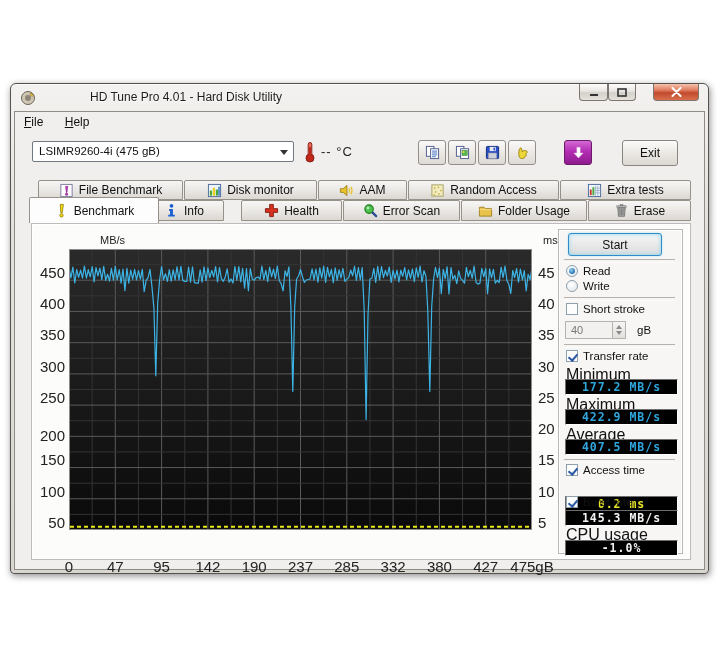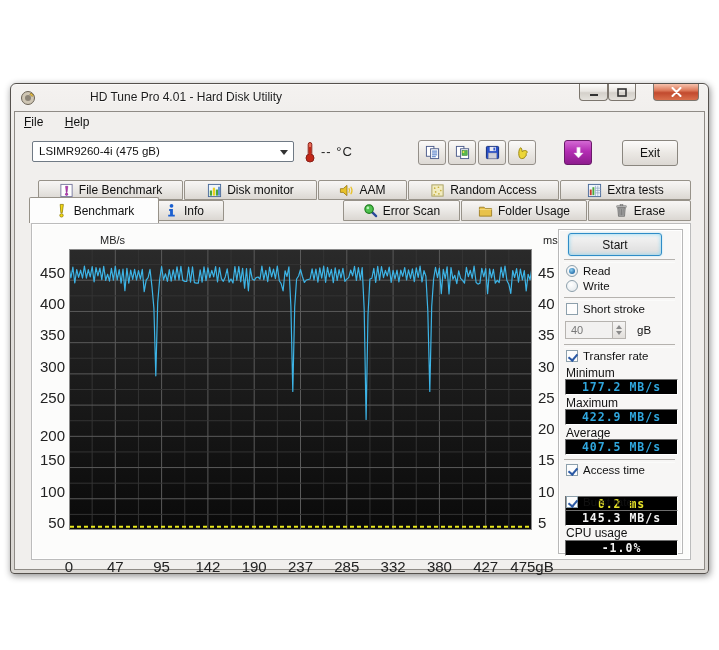--- a/index.html
+++ b/index.html
@@ -75,21 +75,21 @@
     border-right:2px solid #2c5aa5;border-bottom:2px solid #2c5aa5;transform:rotate(40deg);}
   .spinbox{position:absolute;left:6px;width:48px;height:18px;background:#f2f1f0;border:1px solid #b6b3af;
     box-sizing:border-box;font-size:11px;color:#777;padding:2px 0 0 5px;}
   .spinner{position:absolute;left:53px;width:14px;height:18px;border:1px solid #b6b3af;box-sizing:border-box;
     background:linear-gradient(180deg,#f6f5f4,#e2dfdb);}
   .spinner .up,.spinner .dn{position:absolute;left:3px;width:0;height:0;
     border-left:3px solid transparent;border-right:3px solid transparent;}
   .spinner .up{top:3px;border-bottom:4px solid #8a8a8a;}
   .spinner .dn{bottom:3px;border-top:4px solid #8a8a8a;}
   .unit{position:absolute;left:78px;font-size:11.5px;color:#111;}
-  .plabel{position:absolute;left:7px;font-size:12px;color:#111;}
+  .plabel{position:absolute;left:7px;font-size:16px;color:#111;}
   .valbox{position:absolute;left:6px;width:111px;height:14px;background:#000;
     border:1px solid;border-color:#6e6e6e #ffffff #ffffff #6e6e6e;box-sizing:content-box;
     font-size:11.5px;font-weight:bold;letter-spacing:1px;text-align:center;line-height:14px;
     font-family:"DejaVu Sans Mono", monospace;}
   .valbox.cyan{color:#2fa6dd;} .valbox.yellow{color:#e8e42a;} .valbox.white{color:#f2f2f2;}
 </style>
 </head>
 <body>
 
 <div id="stage">
@@ -227,20 +227,26 @@
         <circle cx="8" cy="13.2" r="1.8" fill="#f5d812" stroke="#8a7a00" stroke-width="0.8"></circle>
       </svg>
       <span>Benchmark</span>
     </div>
     <div class="tab r2" style="left:133px;width:80px">
       <svg class="ticon" viewBox="0 0 16 16">
         <circle cx="8" cy="3" r="2" fill="#1a5fd0"></circle>
         <path d="M5.5 6.5h4v6h2v2h-7v-2h2v-4h-1z" fill="#1a5fd0"></path>
       </svg>
       <span>Info</span>
+    </div>
+    <div class="tab r2" style="left:230px;width:101px">
+      <svg class="ticon" viewBox="0 0 16 16">
+        <path d="M6 1.5h4v4.5h4.5v4H10v4.5H6V10H1.5V6H6z" fill="#d83020" stroke="#7a1408" stroke-width="0.9"></path>
+      </svg>
+      <span>Health</span>
     </div>
     <div class="tab r2" style="left:332px;width:117px">
       <svg class="ticon" viewBox="0 0 16 16">
         <line x1="10" y1="10" x2="14" y2="14" stroke="#2a4a9a" stroke-width="2.4" stroke-linecap="round"></line>
         <circle cx="6.5" cy="6.5" r="4.5" fill="#4ec24e" stroke="#1a7a1a" stroke-width="1.2"></circle>
         <circle cx="5.2" cy="5.2" r="1.4" fill="#b8f0b8"></circle>
       </svg>
       <span>Error Scan</span>
     </div>
     <div class="tab r2" style="left:450px;width:126px">

